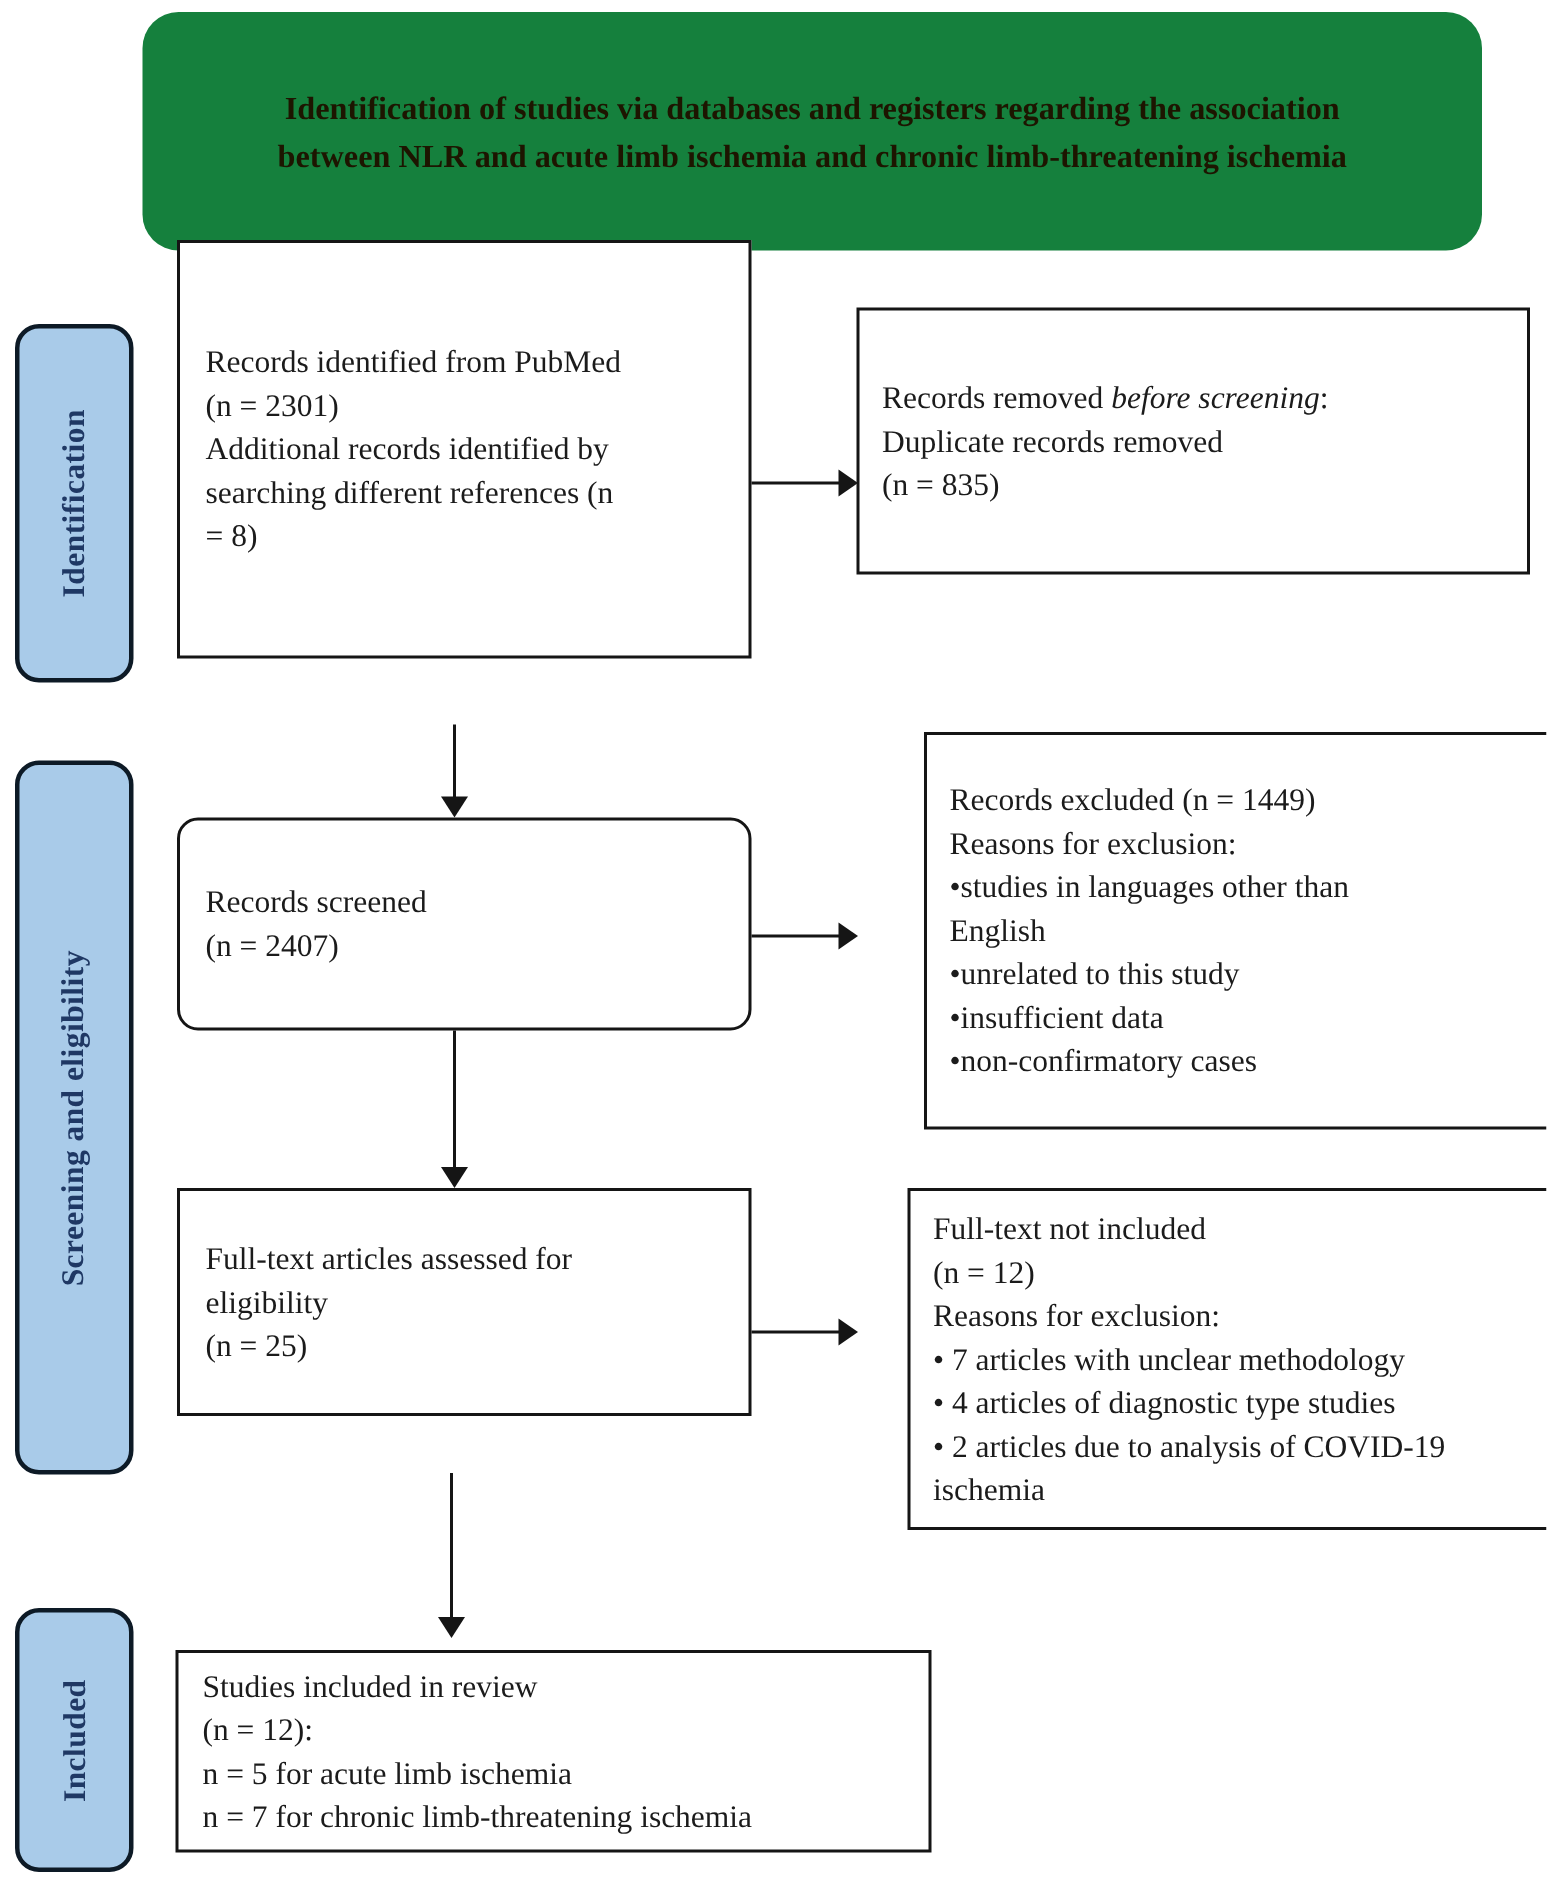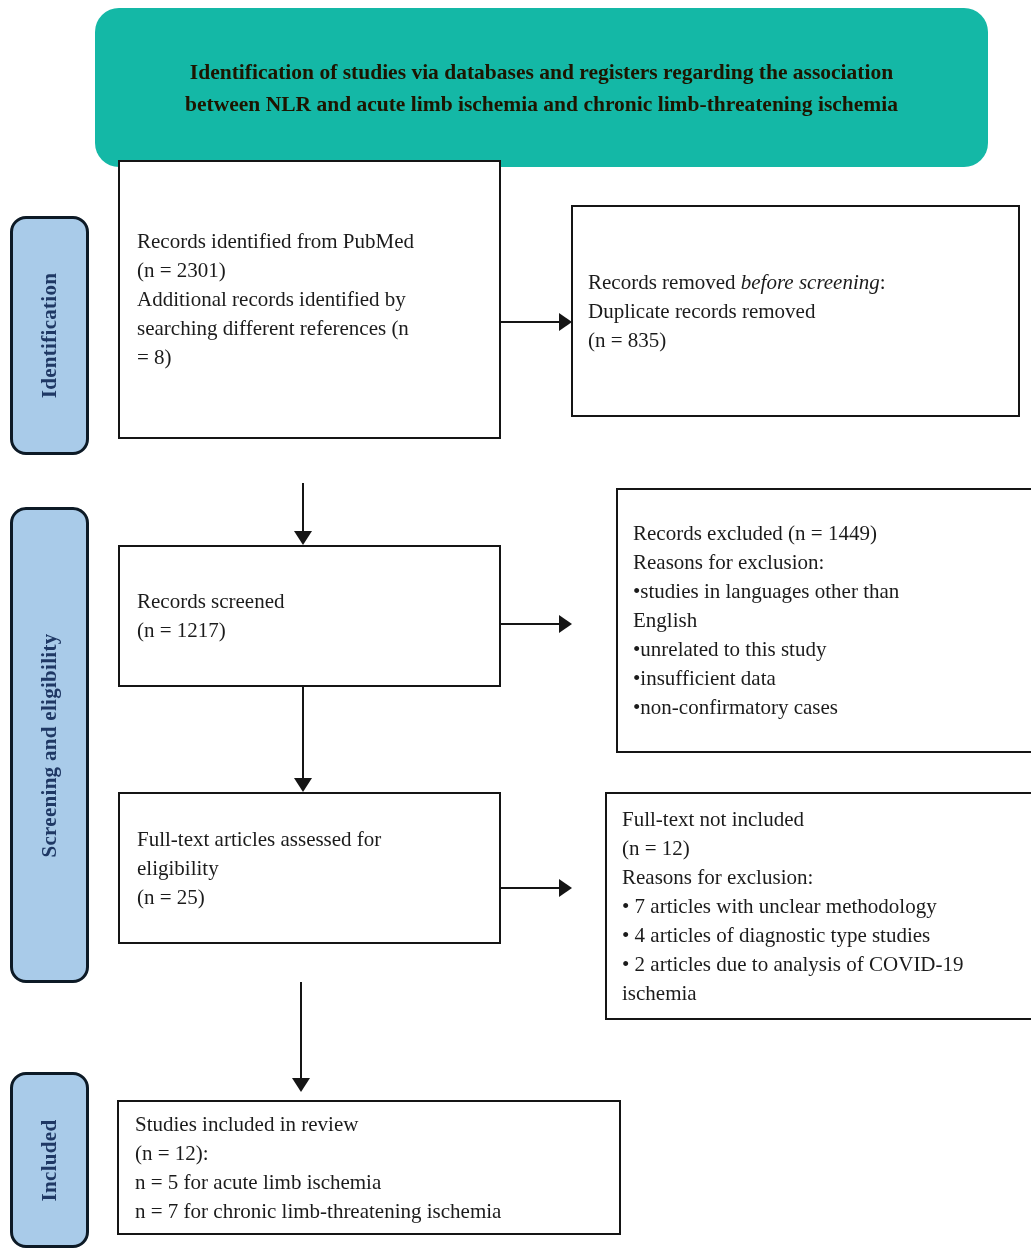--- a/index.html
+++ b/index.html
@@ -4,21 +4,21 @@
 <style>
   html,body { margin:0; padding:0; background:#ffffff; }
   #canvas {
     position:relative; width:1031px; height:1255px; background:#ffffff;
     font-family:"Liberation Serif","DejaVu Serif",serif; color:#1b1b1b;
     overflow:hidden;
   }
   
   .banner {
     position:absolute; left:95px; top:8px; width:893px; height:159px;
-    background:#14b8a6; border-radius:24px;
+    background:#15803d; border-radius:24px;
     display:flex; flex-direction:column; justify-content:center; align-items:center;
     text-align:center; font-weight:bold; font-size:21.5px; line-height:32px; color:#1d1500;
   }
   
   .stage {
     position:absolute; left:10px; width:79px;
     background:#A9CBE9; border:3px solid #0d1a26; border-radius:16px;
     display:flex; align-items:center; justify-content:center; box-sizing:border-box;
   }
   .stage span {
@@ -29,22 +29,22 @@
   .stage.s2 { top:507px; height:476px; }
   .stage.s3 { top:1072px; height:176px; }
   
   .fbox {
     position:absolute; background:#ffffff; border:2.5px solid #151515; box-sizing:border-box;
     display:flex; flex-direction:column; justify-content:center;
     font-size:21px; line-height:29px;
   }
   .fbox .ln { white-space:nowrap; }
   .b1 { left:118px; top:160px;  width:383px; height:279px; padding-left:17px; }
-  .r1 { left:571px; top:205px;  width:449px; height:212px; padding-left:15px; }
-  .b2 { left:118px; top:545px;  width:383px; height:142px; padding-left:17px; }
+  .r1 { left:571px; top:205px;  width:449px; height:178px; padding-left:15px; }
+  .b2 { left:118px; top:545px;  width:383px; height:142px; padding-left:17px;border-radius:14px; }
   .r2 { left:571px; top:488px;  width:449px; height:265px; padding-left:15px;margin-left:45px; }
   .b3 { left:118px; top:792px;  width:383px; height:152px; padding-left:17px; }
   .r3 { left:571px; top:792px;  width:449px; height:228px; padding-left:15px;margin-left:34px; }
   .b4 { left:117px; top:1100px; width:504px; height:135px; padding-left:16px; }
   .it { font-style:italic; }
   
   .varrow { position:absolute; width:2px; background:#151515; }
   .varrow::after {
     content:""; position:absolute; bottom:-13px; left:-8px; width:0; height:0;
     border-left:9px solid transparent; border-right:9px solid transparent;
@@ -86,21 +86,21 @@
   <div class="fbox b1">
     <div class="ln">Records identified from PubMed</div>
     <div class="ln">(n = 2301)</div>
     <div class="ln">Additional records identified by</div>
     <div class="ln">searching different references (n</div>
     <div class="ln">= 8)</div>
   </div>
 
   <div class="fbox b2">
     <div class="ln">Records screened</div>
-    <div class="ln">(n = 1217)</div>
+    <div class="ln">(n = 2407)</div>
   </div>
 
   <div class="fbox b3">
     <div class="ln">Full-text articles assessed for</div>
     <div class="ln">eligibility</div>
     <div class="ln">(n = 25)</div>
   </div>
 
   <div class="fbox b4">
     <div class="ln">Studies included in review</div>

